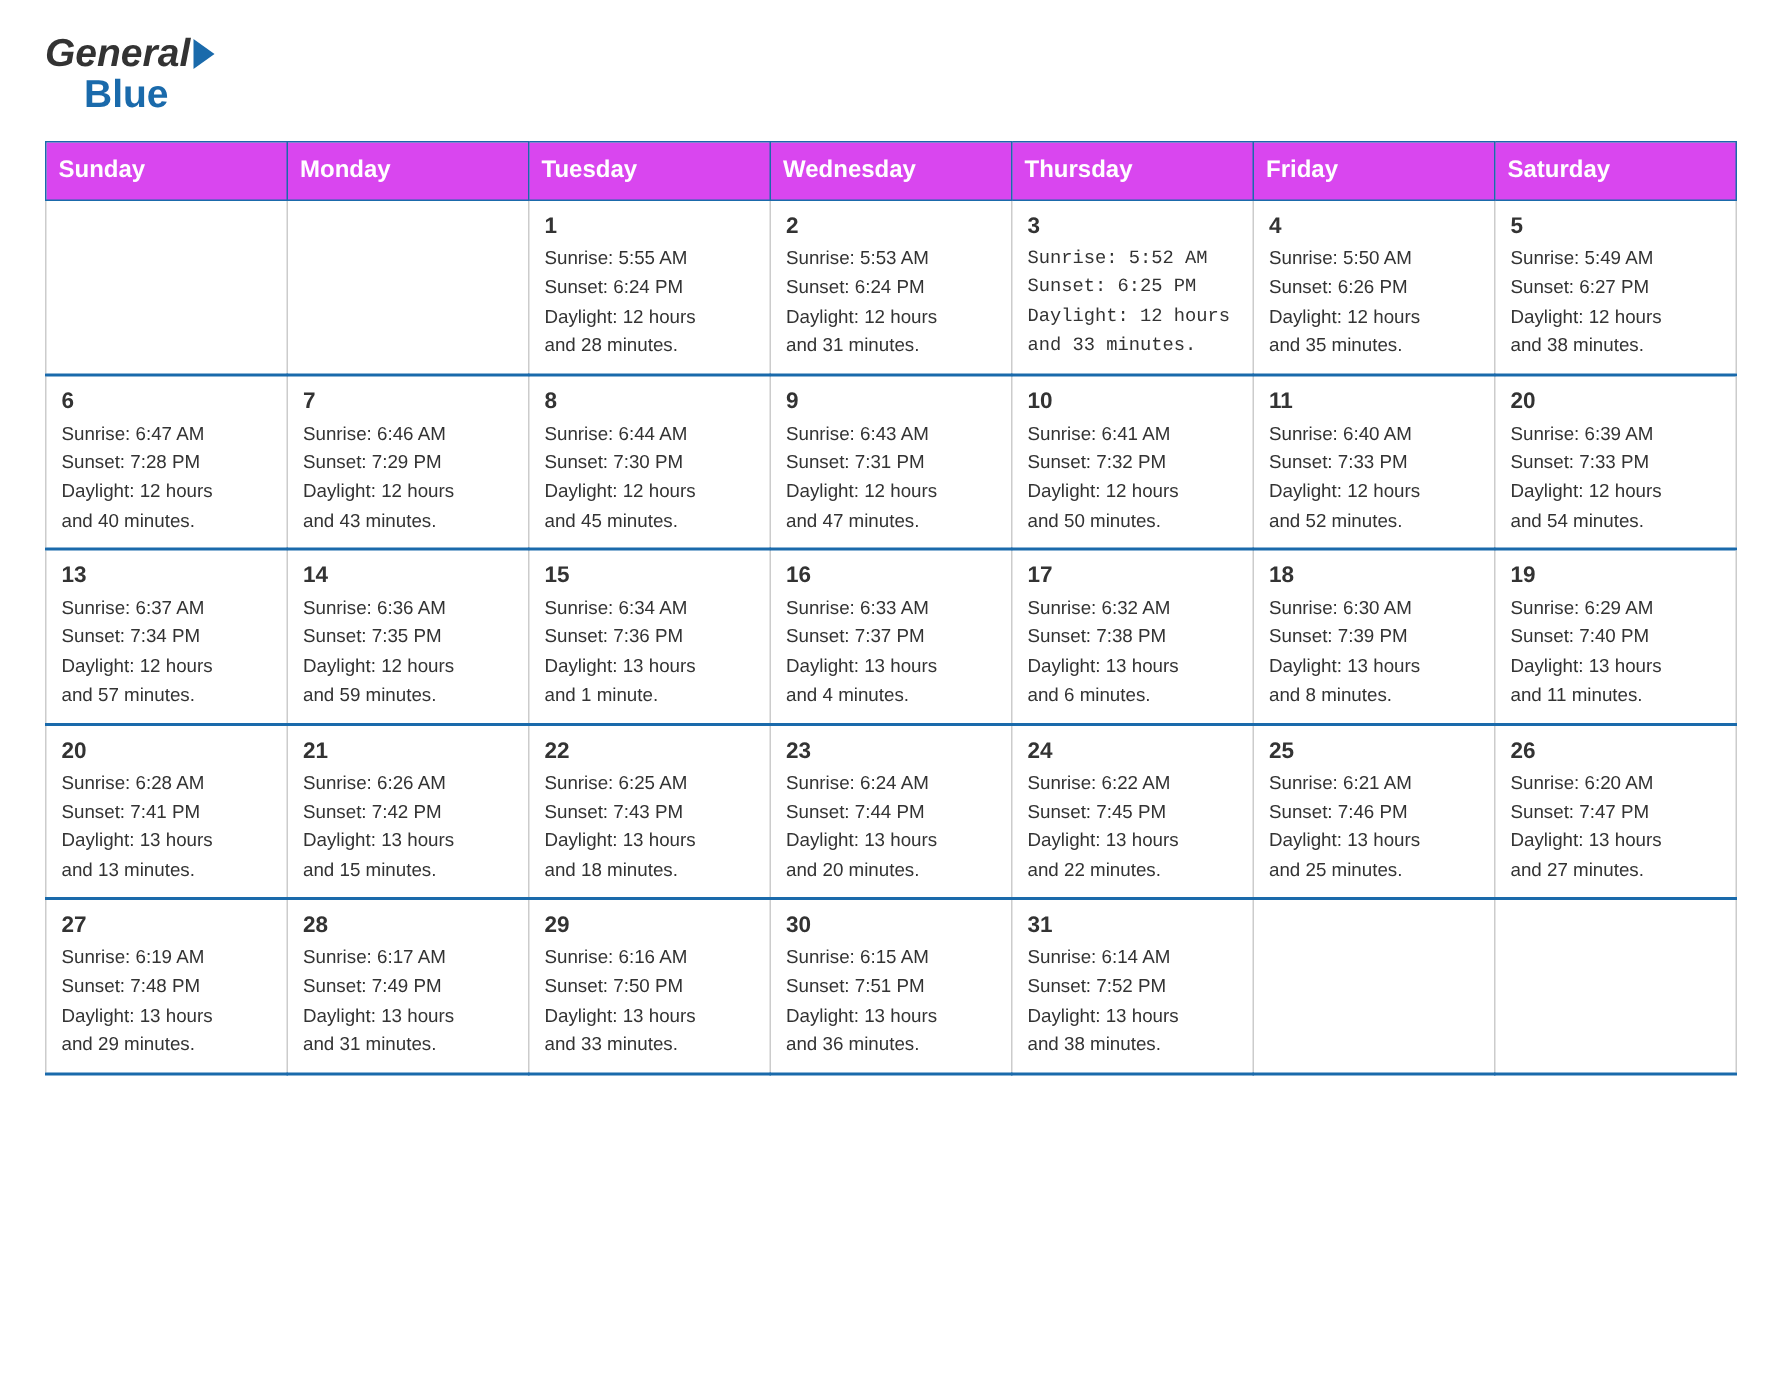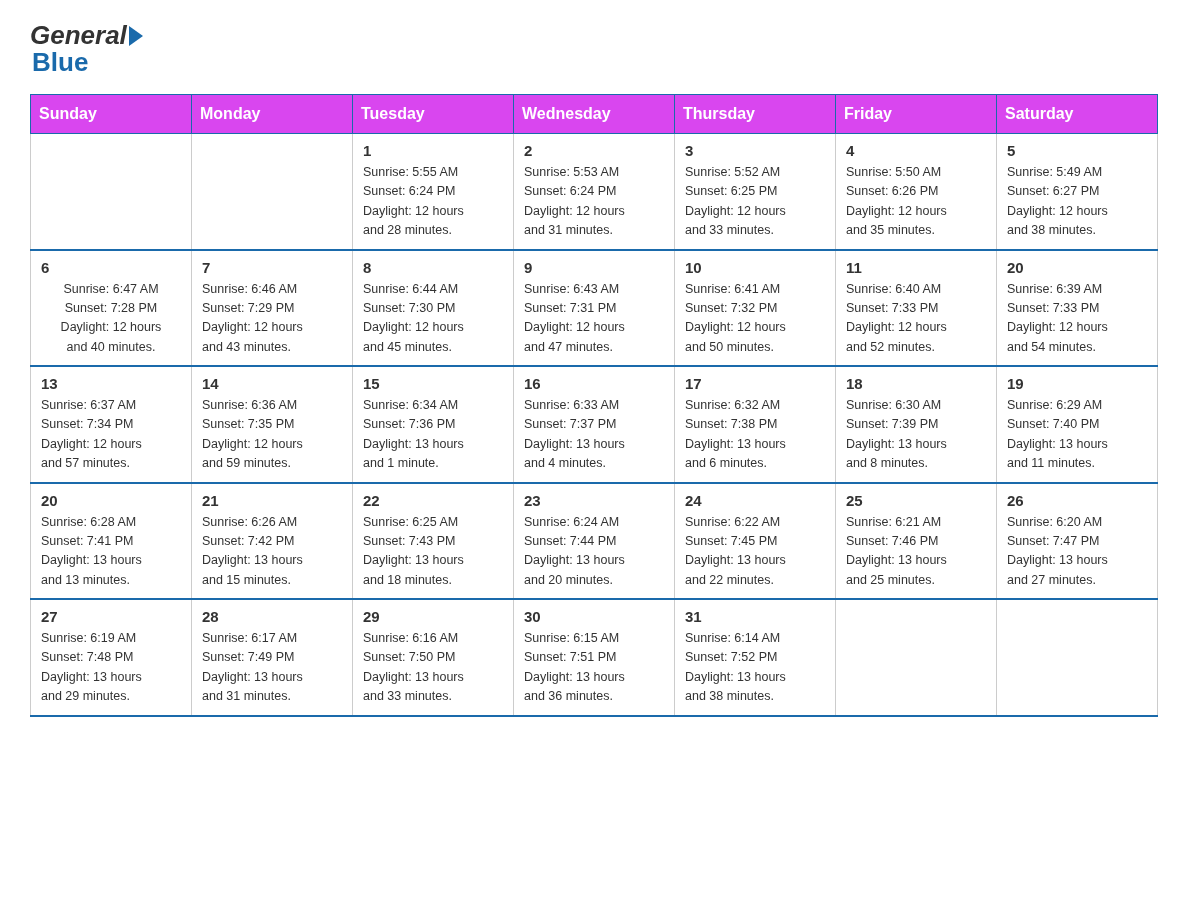--- a/index.html
+++ b/index.html
@@ -38,20 +38,21 @@
       border-left: 14px solid #1a6aab;
       border-top: 10px solid transparent;
       border-bottom: 10px solid transparent;
       display: inline-block;
       margin: 0 2px;
     }
     .logo-blue {
       color: #1a6aab;
       font-size: 26px;
       font-weight: bold;
+      margin-left: 24px;
     }
     .title-section {
       text-align: right;
     }
     .month-title {
       font-size: 52px;
       font-weight: normal;
       color: #333;
       line-height: 1.1;
     }
@@ -142,21 +143,21 @@
         </td>
         <td>
           <span class="day-number">2</span>
           <div class="day-info" style="white-space: pre-line;">Sunrise: 5:53 AM
 Sunset: 6:24 PM
 Daylight: 12 hours
 and 31 minutes.</div>
         </td>
         <td>
           <span class="day-number">3</span>
-          <div class="day-info" style="white-space: pre-line;">Sunrise: 5:52 AM
+          <div class="day-info" style="white-space: pre-line; font-family: Liberation Mono, monospace;">Sunrise: 5:52 AM
 Sunset: 6:25 PM
 Daylight: 12 hours
 and 33 minutes.</div>
         </td>
         <td>
           <span class="day-number">4</span>
           <div class="day-info" style="white-space: pre-line;">Sunrise: 5:50 AM
 Sunset: 6:26 PM
 Daylight: 12 hours
 and 35 minutes.</div>
@@ -165,21 +166,21 @@
           <span class="day-number">5</span>
           <div class="day-info" style="white-space: pre-line;">Sunrise: 5:49 AM
 Sunset: 6:27 PM
 Daylight: 12 hours
 and 38 minutes.</div>
         </td>
       </tr>
       <tr>
         <td>
           <span class="day-number">6</span>
-          <div class="day-info" style="white-space: pre-line; text-align: center;">Sunrise: 6:47 AM
+          <div class="day-info" style="white-space: pre-line;">Sunrise: 6:47 AM
 Sunset: 7:28 PM
 Daylight: 12 hours
 and 40 minutes.</div>
         </td>
         <td>
           <span class="day-number">7</span>
           <div class="day-info" style="white-space: pre-line;">Sunrise: 6:46 AM
 Sunset: 7:29 PM
 Daylight: 12 hours
 and 43 minutes.</div>

